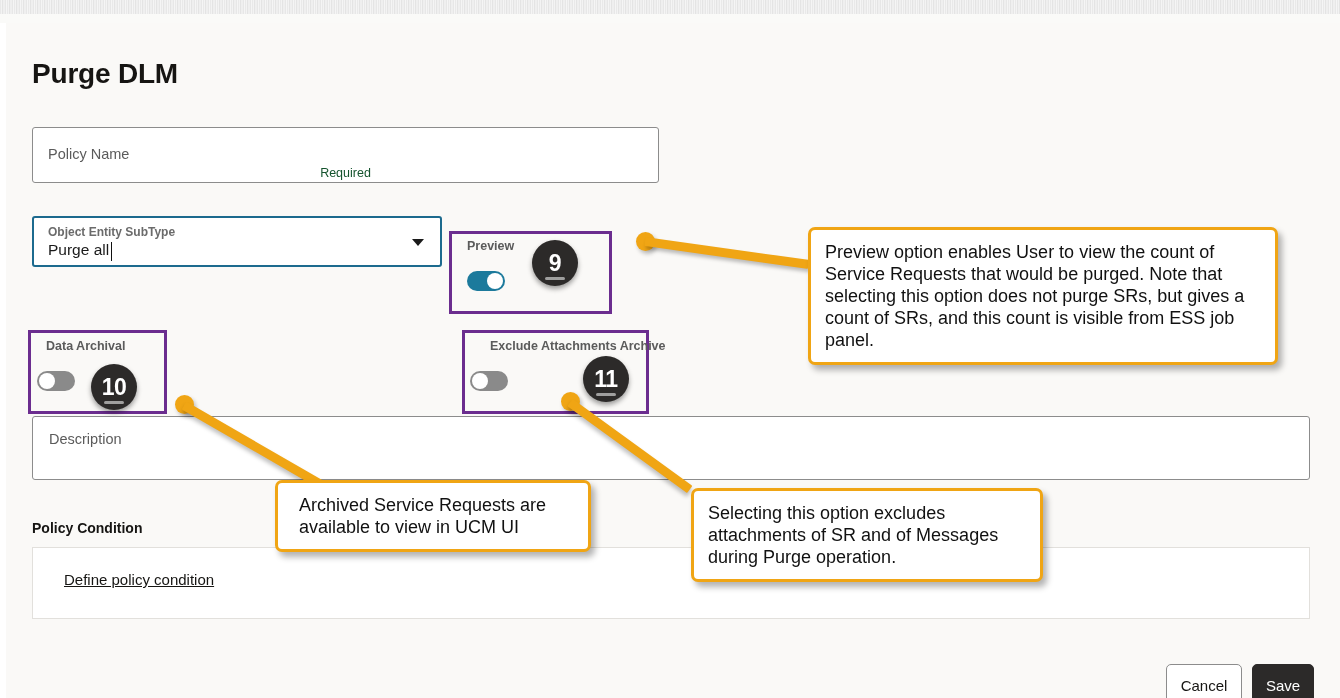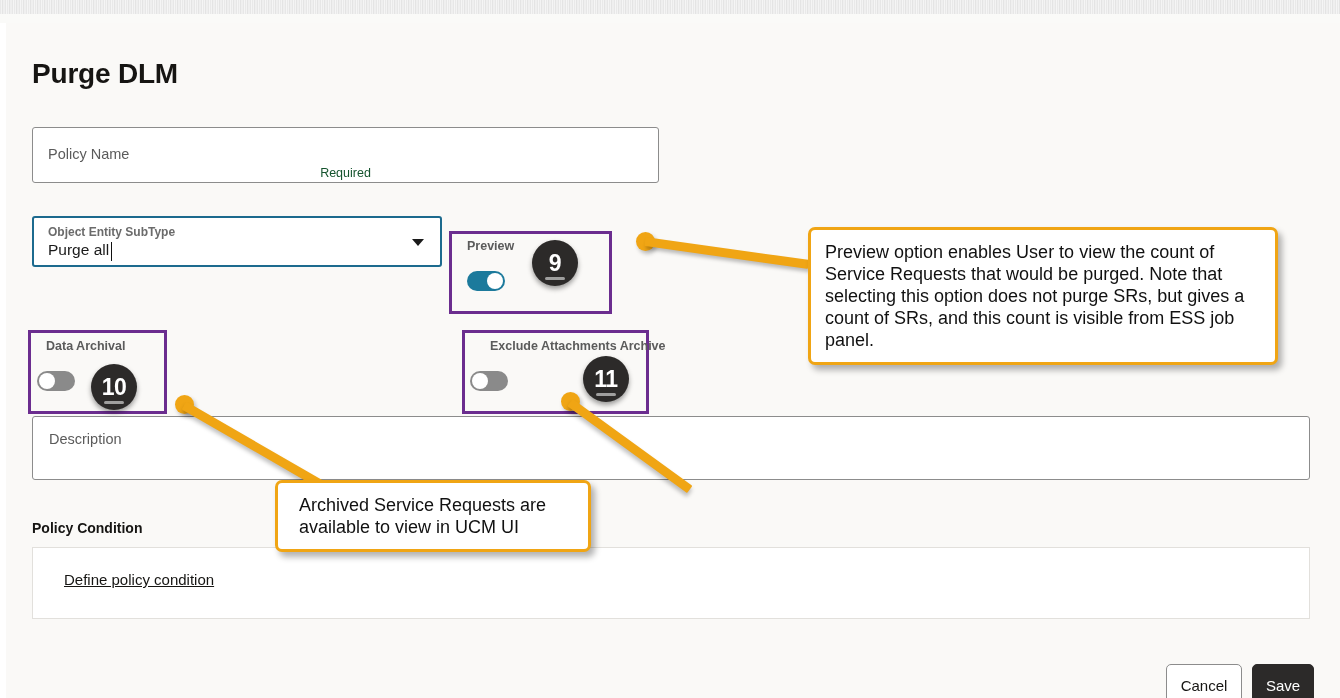--- a/index.html
+++ b/index.html
@@ -253,18 +253,19 @@
     <div class="leader" style="left:639px; top:214px; width:165px; transform:rotate(8deg);"></div>
 
     <div class="dot" style="left:169px; top:372px;"></div>
     <div class="leader" style="left:178px; top:378px; width:165px; transform:rotate(30deg);"></div>
 
     <div class="dot" style="left:555px; top:369px;"></div>
     <div class="leader" style="left:564px; top:375px; width:148px; transform:rotate(36deg);"></div>
 
     <div class="callout c1">Preview option enables User to view the count of Service Requests that would be purged. Note that selecting this option does not purge SRs, but gives a count of SRs, and this count is visible from ESS job panel.</div>
     <div class="callout c2">Archived Service Requests are available to view in UCM UI</div>
+    <div class="callout c3">Selecting this option excludes attachments of SR and of Messages during Purge operation.</div>
 
     <div class="btn btn-cancel">Cancel</div>
     <div class="btn btn-save">Save</div>
 
   </div>
 </div>
 
 </body></html>

